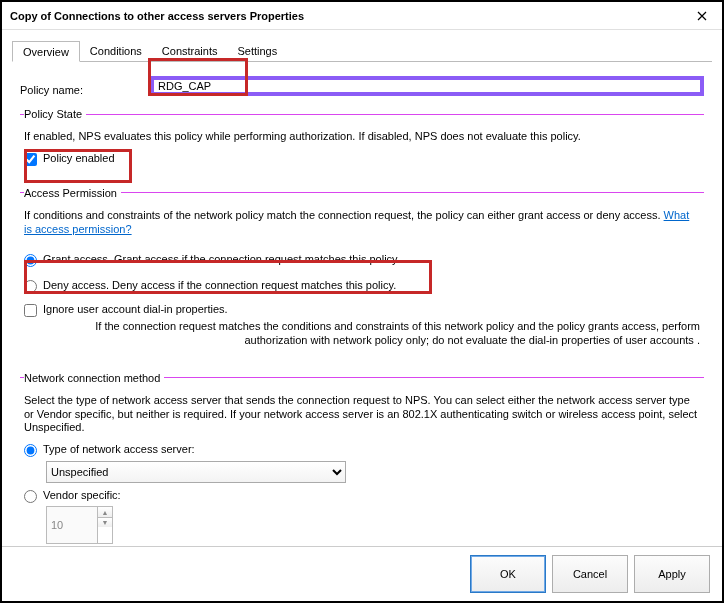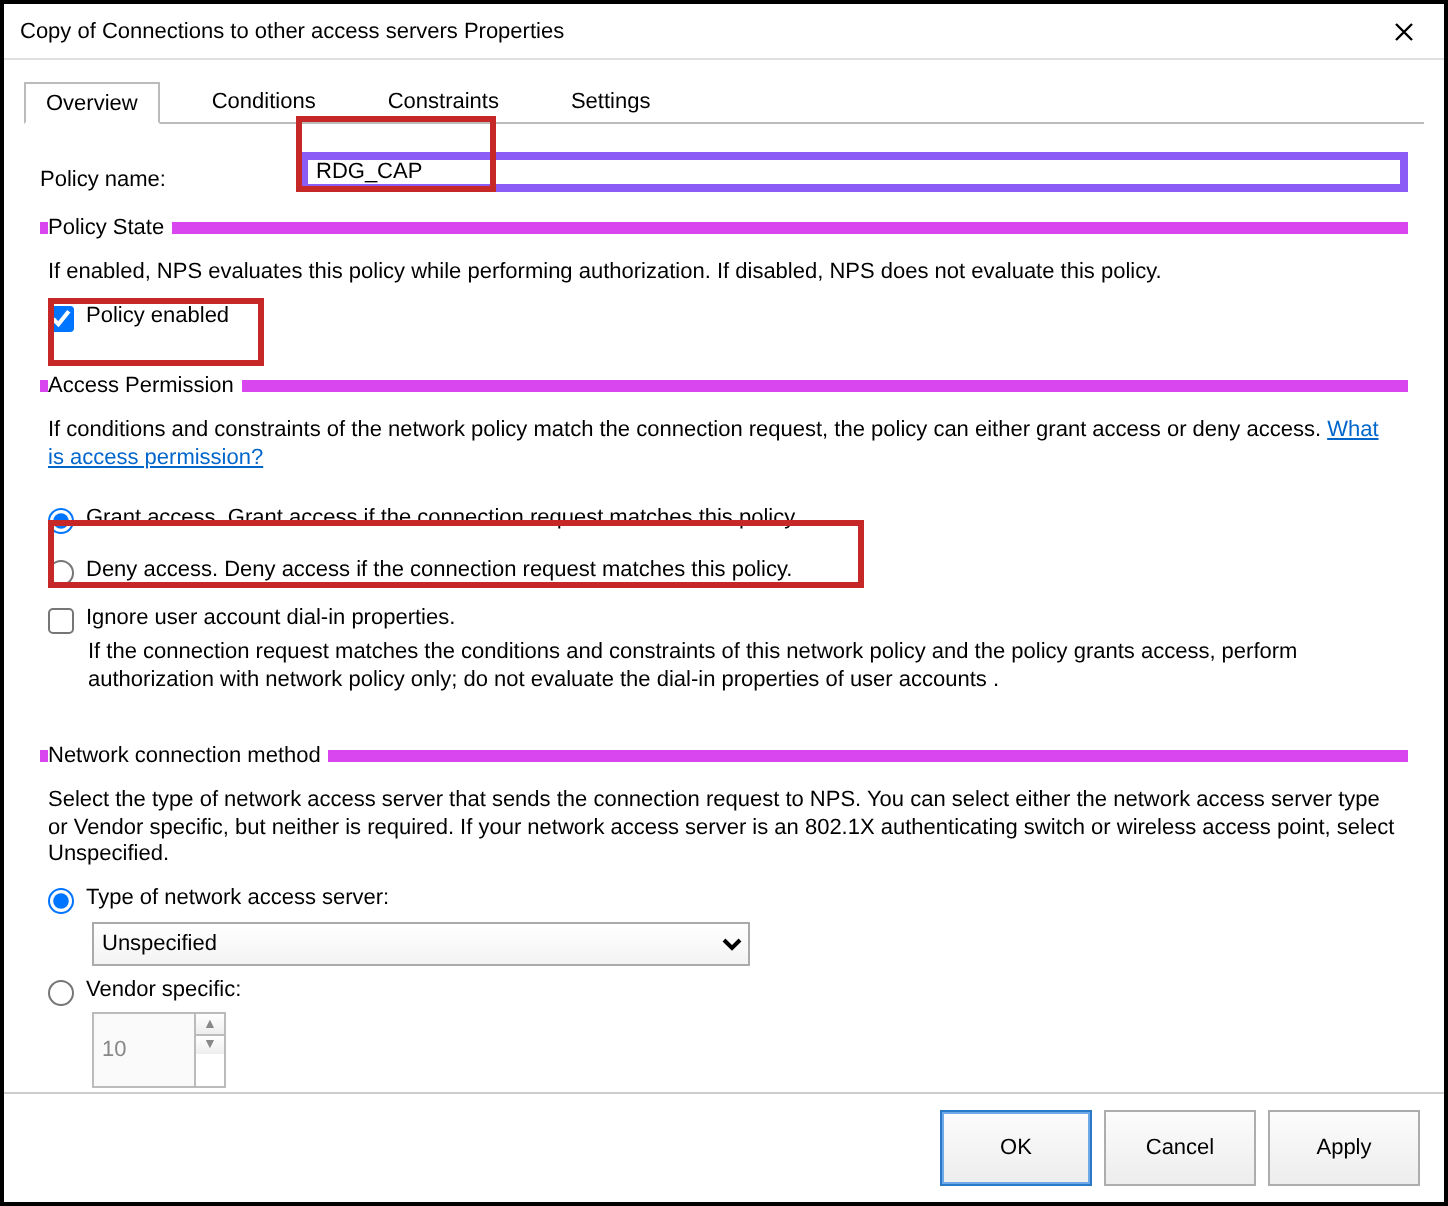--- a/index.html
+++ b/index.html
@@ -1,37 +1,37 @@
 <!DOCTYPE html>
 <html><head>
 <meta charset="utf-8">
 <style>
   * { box-sizing: border-box; font-family: "Segoe UI", Tahoma, sans-serif; font-size: 11px; }
   body { margin: 0; background: #fff; width: 724px; height: 603px; border: 2px solid #000; position: relative; }
   .titlebar { height: 28px; background: #fff; border-bottom: 1px solid #e0e0e0; display: flex; align-items: center; padding-left: 8px; }
-  .titlebar .title { flex: 1; }
+  .titlebar .title { flex: 1; font-weight: bold; }
   .titlebar .close { width: 40px; height: 28px; display: flex; align-items: center; justify-content: center; cursor: pointer; }
   .titlebar .close svg { width: 10px; height: 10px; }
   .body { padding: 6px 10px 0 10px; }
-  .tabs { display: flex; border-bottom: 1px solid #bbb; margin-top: 4px; gap: 16px; }
+  .tabs { display: flex; border-bottom: 1px solid #bbb; margin-top: 4px; }
   .tab { padding: 4px 10px 3px 10px; cursor: pointer; position: relative; top: 1px; }
   .tab.active { border: 1px solid #bbb; border-bottom: 1px solid #fff; background: #fff; }
   .content { padding: 10px 8px 4px 8px; }
   .row { display: flex; align-items: flex-end; margin: 4px 0 12px 0; }
   .row label.lbl { width: 130px; }
   .row input.txt { flex: 1; height: 20px; border: 4px solid #8b5cf6; padding: 0 4px; outline: none; }
-  fieldset.group { border: none; border-top: 6px solid #d946ef; margin: 10px 0 10px 0; padding: 6px 4px 8px 4px; }
+  fieldset.group { border: none; border-top: 1px solid #d946ef; margin: 10px 0 10px 0; padding: 6px 4px 8px 4px; }
   fieldset.group legend { padding: 0 4px 0 0; color: #000; }
   .desc { margin: 4px 0 8px 0; line-height: 1.25; }
   .link { color: #0066cc; text-decoration: underline; cursor: pointer; }
   .chk-row, .rad-row { display: flex; align-items: flex-start; margin: 3px 0; }
   .chk-row input, .rad-row input { margin: 1px 6px 0 0; }
-  .indent-text { margin: 2px 0 6px 20px; line-height: 1.25; }
+  .indent-text { margin: 2px 0 6px 20px; line-height: 1.25; text-align: right; }
   .select-row { margin: 4px 0 6px 22px; }
-  select.combo { width: 329px; height: 22px; border: 1px solid #aaa; background: linear-gradient(#fff,#f3f3f3); }
+  select.combo { width: 300px; height: 22px; border: 1px solid #aaa; background: linear-gradient(#fff,#f3f3f3); }
   .spinner { margin-left: 22px; display: inline-flex; border: 1px solid #bbb; height: 38px; }
   .spinner input { width: 50px; border: none; padding: 0 4px; color: #888; }
   .spinner .btns { display: flex; flex-direction: column; border-left: 1px solid #bbb; }
   .spinner .btns span { width: 14px; height: 10px; display:flex; align-items:center; justify-content:center; font-size:7px; color:#888; background:linear-gradient(#fff,#eee); }
   .spinner .btns span + span { border-top:1px solid #bbb; }
   .footer { position: absolute; bottom: 0; left: 0; right: 0; border-top: 1px solid #ccc; padding: 8px 12px; display: flex; justify-content: flex-end; gap: 6px; background: #fff; }
   .btn { width: 76px; height: 38px; border: 1px solid #adadad; background: linear-gradient(#fcfcfc,#ededed); cursor: pointer; }
   .btn.primary { border: 1px solid #2a79c7; box-shadow: inset 0 0 0 1px #6fa8e6; }
   
   .hl { position: absolute; border: 3px solid #c62828; pointer-events: none; }

